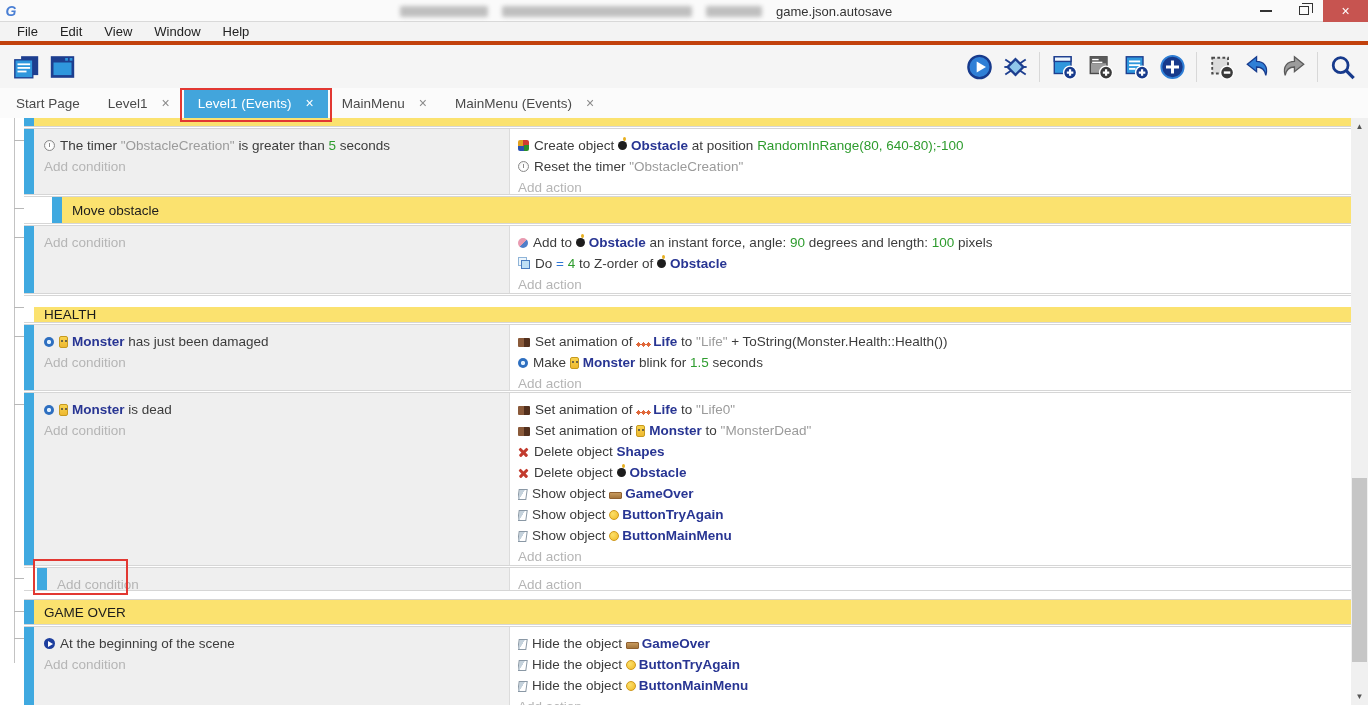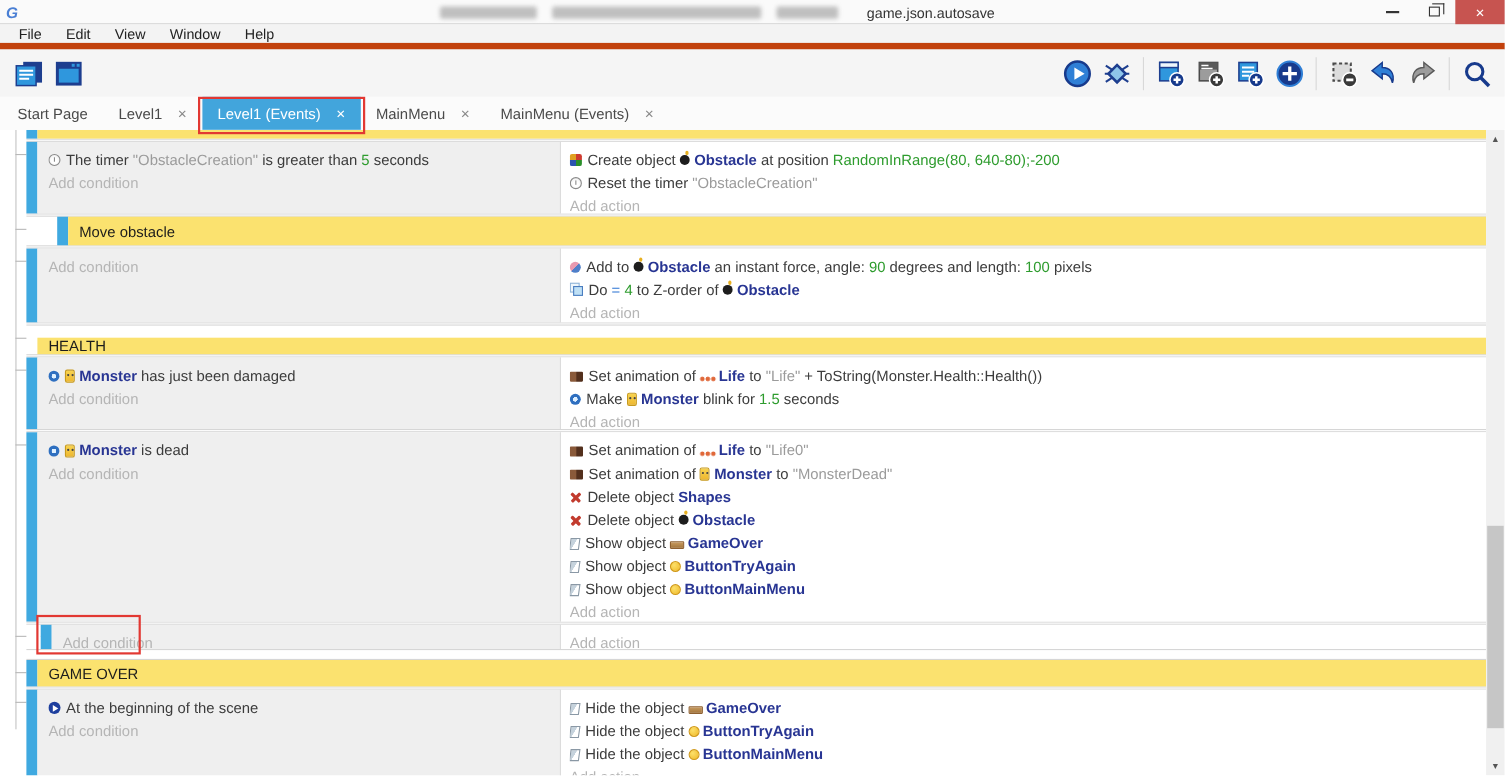--- a/index.html
+++ b/index.html
@@ -4,30 +4,30 @@
 <style>
   * { box-sizing: border-box; margin: 0; padding: 0; }
   html,body { width:1368px; height:705px; overflow:hidden; }
   body { font-family: "Liberation Sans", sans-serif; font-size:13.5px; color:#3c3c3c; background:#fff; }
 
   
   .titlebar { height:22px; background:#fafafa; border-bottom:1px solid #d9d9d9; display:flex; align-items:center; position:relative; }
   .app-logo { width:22px; text-align:center; font-weight:bold; font-style:italic; color:#4a7fd4; font-size:14px; line-height:20px; }
   .title-area { position:absolute; left:400px; top:4px; height:14px; display:flex; align-items:center; gap:14px; }
   .blur-block { height:11px; background:#bfbfbf; filter:blur(2px); border-radius:2px; }
-  .title-text { font-size:13px; color:#333;margin-left:12px; }
+  .title-text { font-size:13px; color:#333; }
   .win-controls { margin-left:auto; display:flex; height:22px; align-items:stretch; }
   .win-btn { width:38px; display:flex; align-items:center; justify-content:center; }
   .glyph-min { width:12px; height:2px; background:#333; display:inline-block; }
   .glyph-restore { width:10px; height:9px; border:1.5px solid #333; position:relative; display:inline-block; background:#fafafa; }
   .glyph-restore::before { content:''; position:absolute; left:2px; top:-4px; width:10px; height:9px; border-top:1.5px solid #333; border-right:1.5px solid #333; }
   .win-btn.close { width:45px; background:#c75450; color:#fff; font-size:14px; }
 
   
-  .menubar { height:23px; background:#f3f3f3; display:flex; align-items:center; padding-left:6px; border-bottom:6px solid #c2410c; }
+  .menubar { height:23px; background:#f3f3f3; display:flex; align-items:center; padding-left:6px; border-bottom:4px solid #c2410c; }
   .menu-item { padding:0 11px; font-size:13px; color:#222; line-height:22px; }
 
   
   .toolbar { height:43px; background:#f5f5f5; display:flex; align-items:center; padding:0 8px; }
   .tb-btn { width:36px; height:36px; display:flex; align-items:center; justify-content:center; }
   .tb-btn svg { width:27px; height:26px; }
   .tb-sep { width:1px; height:30px; background:#d8d8d8; margin:0 6px; }
   .tb-right { margin-left:auto; display:flex; align-items:center; }
 
   
@@ -273,21 +273,21 @@
         <div class="gutter">
           <div class="tick"></div>
         </div>
         <div class="block" style="height: 67px;">
           <div class="sel-bar"></div>
           <div class="cond">
             <div class="ev-line"><span class="ev-ic ic-timer"></span><span class="sg-plain">The timer </span><span class="sg-str">"ObstacleCreation"</span><span class="sg-plain"> is greater than </span><span class="sg-green">5</span><span class="sg-plain"> seconds</span></div>
             <div class="ev-line"><span class="sg-ph">Add condition</span></div>
           </div>
           <div class="act">
-            <div class="ev-line"><span class="ev-ic ic-create"></span><span class="sg-plain">Create object </span><span class="ev-ic ic-bomb"></span><span class="sg-obj">Obstacle</span><span class="sg-plain"> at position </span><span class="sg-green">RandomInRange(80, 640-80);-200</span></div>
+            <div class="ev-line"><span class="ev-ic ic-create"></span><span class="sg-plain">Create object </span><span class="ev-ic ic-bomb"></span><span class="sg-obj">Obstacle</span><span class="sg-plain"> at position </span><span class="sg-green">RandomInRange(80, 640-80);-100</span></div>
             <div class="ev-line"><span class="ev-ic ic-timer"></span><span class="sg-plain">Reset the timer </span><span class="sg-str">"ObstacleCreation"</span></div>
             <div class="ev-line"><span class="sg-ph">Add action</span></div>
           </div>
         </div>
       </div>
       <div class="row">
         <div class="gutter">
           <div class="tick"></div>
         </div>
         <div class="block" style="height: 28px; padding-left: 28px;">

